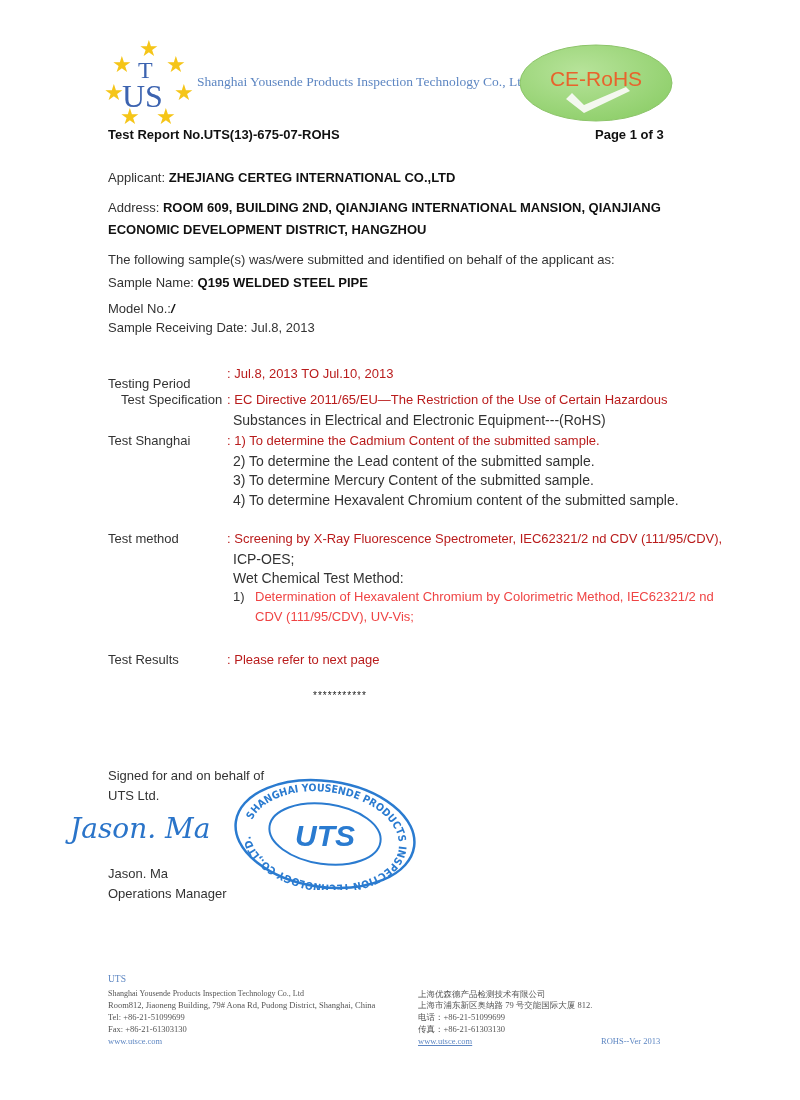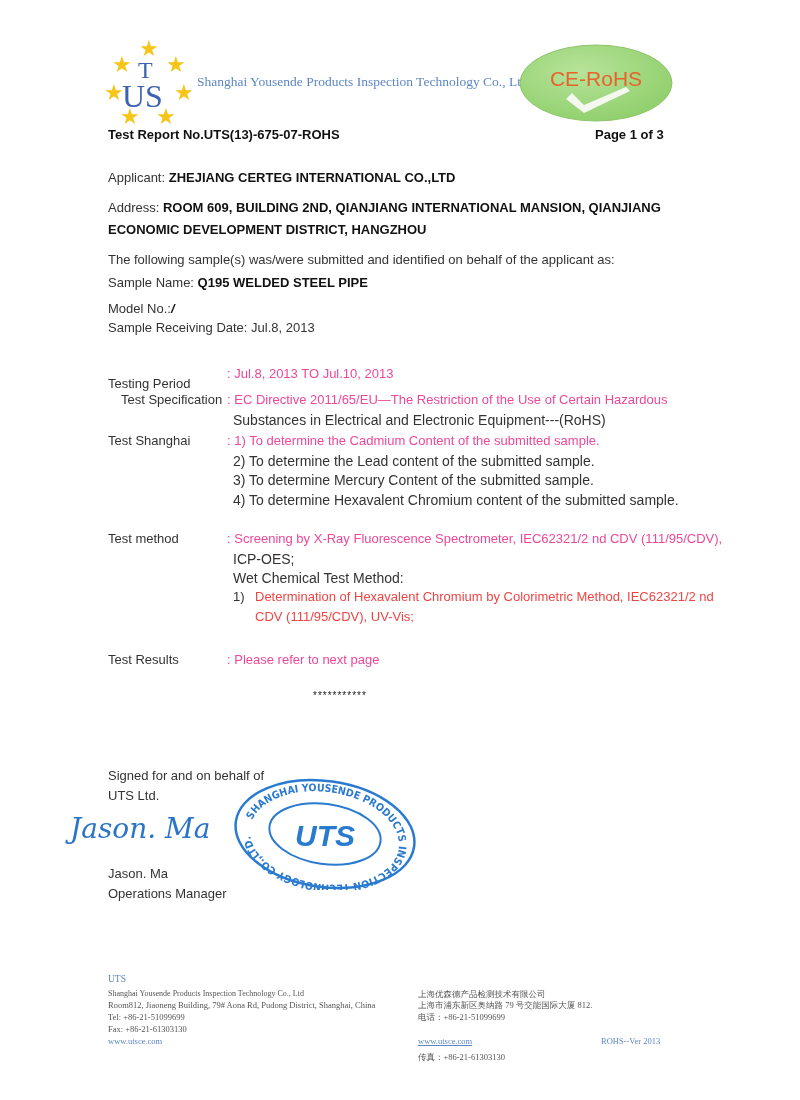--- a/index.html
+++ b/index.html
@@ -12,21 +12,21 @@
     .logo-letters { position: absolute; font-family: "Liberation Serif", serif; color: #3c63b0; font-size: 26px; line-height: 1; }
     .company-name { left: 197px; top: 74px; font-family: "Liberation Serif", serif; color: #5d86c2; font-size: 13.5px; white-space: nowrap; }
     .report-no { left: 108px; top: 127px; font-weight: bold; font-size: 13px; color: #111; }
     .badge { left: 518px; top: 43px; width: 156px; height: 80px; }
     .page-no { left: 595px; top: 127px; font-weight: bold; font-size: 13px; color: #111; }
 
     
     .line { position: absolute; left: 108px; font-size: 13px; color: #333; white-space: nowrap; }
     .line b { font-weight: bold; color: #111; }
     .label-col { position: absolute; left: 108px; font-size: 13px; color: #333; white-space: nowrap; }
-    .val-col { position: absolute; left: 227px; font-size: 13px; color: #ec4899; white-space: nowrap; }
+    .val-col { position: absolute; left: 227px; font-size: 13px; color: #b91c1c; white-space: nowrap; }
     .val-indent { position: absolute; left: 233px; font-size: 14px; color: #333; white-space: nowrap; }
     .num-indent { position: absolute; left: 233px; font-size: 13px; color: #333; }
     .sub-indent { position: absolute; left: 255px; font-size: 13px; color: #ef4444; white-space: nowrap; }
     .stars { left: 313px; top: 690px; font-size: 10px; letter-spacing: 1px; color: #222; }
 
     
     .signature { left: 70px; top: 812px; font-family: "DejaVu Serif", serif; font-style: italic; color: #2a74c9; font-size: 28px; white-space: nowrap; }
     .stamp { left: 232px; top: 778px; width: 186px; height: 112px; }
 
     
@@ -137,15 +137,15 @@
 <div class="foot foot-blue" style="left:108px;top:974px;font-size:9.5px;">UTS</div>
 <div class="foot foot-small" style="left:108px;top:989px;">Shanghai Yousende Products Inspection Technology Co., Ltd</div>
 <div class="foot foot-med" style="left:108px;top:1000px;">Room812, Jiaoneng Building, 79# Aona Rd, Pudong District, Shanghai, China</div>
 <div class="foot foot-med" style="left:108px;top:1012px;">Tel: +86-21-51099699</div>
 <div class="foot foot-med" style="left:108px;top:1024px;">Fax: +86-21-61303130</div>
 <div class="foot foot-med foot-blue" style="left:108px;top:1036px;">www.utsce.com</div>
 
 <div class="foot foot-med" style="left:418px;top:989px;">上海优森德产品检测技术有限公司</div>
 <div class="foot foot-med" style="left:418px;top:1000px;">上海市浦东新区奥纳路 79 号交能国际大厦 812.</div>
 <div class="foot foot-med" style="left:418px;top:1012px;">电话：+86-21-51099699</div>
-<div class="foot foot-med" style="left:418px;top:1024px;margin-top:28px;">传真：+86-21-61303130</div>
+<div class="foot foot-med" style="left:418px;top:1024px;">传真：+86-21-61303130</div>
 <div class="foot foot-med foot-blue" style="left:418px;top:1036px;text-decoration:underline;">www.utsce.com</div>
 <div class="foot foot-med foot-blue" style="left:601px;top:1036px;">ROHS--Ver 2013</div>
 
 </body></html>

